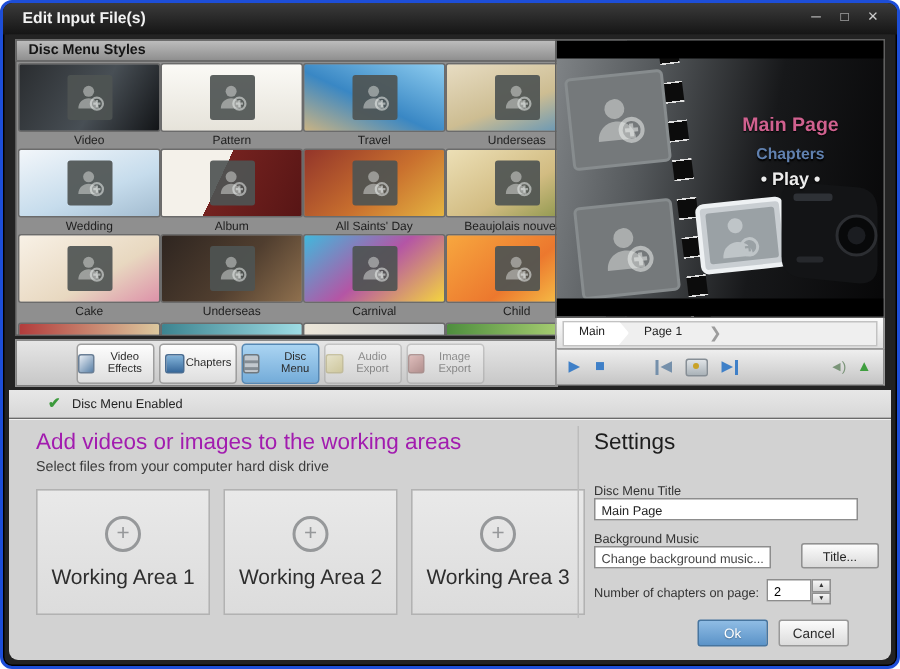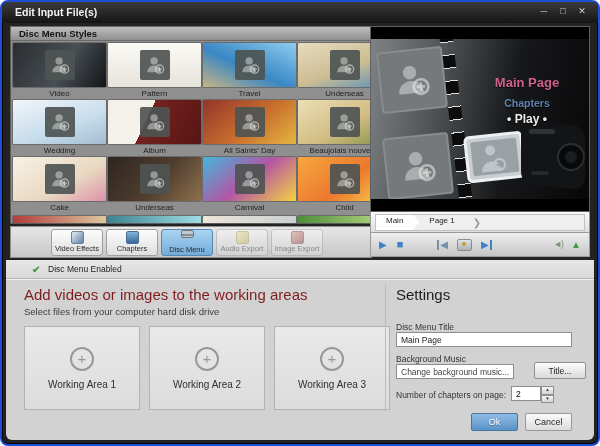--- a/index.html
+++ b/index.html
@@ -27,21 +27,21 @@
   .thumb-label{height:13px;font-size:8px;color:#1e1e1e;text-align:center;line-height:13px;
     white-space:nowrap;overflow:hidden;}
   .scrollbar{position:absolute;right:0;top:0;bottom:0;width:12px;background:#3d3d3d;border-left:1px solid #2b2b2b;}
   .scroll-thumb{position:absolute;left:1px;right:1px;top:56px;height:84px;border-radius:5px;
     background:linear-gradient(90deg,#a8a8a8,#6f6f6f);}
   
   .toolbar{position:absolute;left:4px;top:203px;width:362px;height:32px;
     background:linear-gradient(#e6e6e6,#c7c7c7);border:1px solid #8f8f8f;box-sizing:border-box;
     display:flex;align-items:center;gap:3px;padding-left:40px;}
   .tb-btn{width:52px;height:27px;border:1px solid #9e9e9e;border-radius:3px;
-    background:linear-gradient(#fdfdfd,#dedede);display:flex;flex-direction:column;align-items:center;
+    background:linear-gradient(#fdfdfd,#dedede);display:flex;flex-direction:row;align-items:center;
     justify-content:center;gap:1px;padding:0;font-family:inherit;}
   .tb-btn .tb-label{font-size:7.5px;line-height:1.1;color:#2a2a2a;text-align:center;}
   .tb-btn.active{background:linear-gradient(#aad4f2,#74acd9);border-color:#5688b4;gap:8px;}
   .tb-btn.disabled{opacity:.45;}
   .tb-icon{width:11px;height:11px;border-radius:2px;display:block;}
   .video-effects-icon{background:linear-gradient(135deg,#e8eef4,#5b81a8);border:1px solid #6a7f96;}
   .audio-effects-icon{background:linear-gradient(135deg,#efe9dc,#a3937a);border:1px solid #8f8370;}
   .chapters-icon{background:linear-gradient(#84b4da,#38699b);border:1px solid #4a6d92;}
   .disc-menu-icon{background:repeating-linear-gradient(#c2c8ce 0 3px,#848c93 3px 5px);border:1px solid #70787e;}
   .audio-export-icon{background:linear-gradient(135deg,#f2eab4,#cdbd60);border:1px solid #b0a35a;}
@@ -95,50 +95,50 @@
   .status-row{position:absolute;top:258px;left:4px;right:4px;height:19px;
     background:linear-gradient(#e7e7e7,#d8d8d8);border-bottom:1px solid #b2b2b2;box-shadow:0 1px 0 #f2f2f2;
     display:flex;align-items:center;padding-left:26px;box-sizing:border-box;gap:5px;}
   .check-icon{width:11px;height:11px;font-size:10px;line-height:11px;color:#3c9a3c;font-weight:bold;}
   .check-icon::before{content:"✔";}
   .status-label{font-size:8.5px;color:#222;}
   
   .main-area{position:absolute;top:278px;left:4px;right:4px;bottom:4px;background:#d2d2d2;
     border-bottom-left-radius:6px;border-bottom-right-radius:6px;}
   .content-left{position:absolute;left:18px;top:6px;width:372px;}
-  .content-heading{font-size:15px;color:#7f1d1d;}
+  .content-heading{font-size:15px;color:#a21caf;}
   .content-sub{font-size:9.5px;color:#3c3c3c;margin-top:3px;}
   .wa-row{display:flex;gap:9px;margin-top:9px;}
   .wa-card{width:114px;height:82px;background:linear-gradient(#e9e9e9,#dcdcdc);border:1px solid #b2b2b2;
     display:flex;flex-direction:column;align-items:center;justify-content:center;gap:8px;}
   .circle-plus{width:20px;height:20px;border:2px solid #96989a;border-radius:50%;position:relative;}
   .circle-plus::before{content:"+";position:absolute;left:0;right:0;top:50%;transform:translateY(-54%);
     text-align:center;font-size:15px;color:#96989a;line-height:0;}
-  .wa-label{font-size:10px;color:#2e2e2e;}
+  .wa-label{font-size:14px;color:#2e2e2e;}
   
   .settings{position:absolute;left:379px;right:8px;top:4px;height:128px;border-left:1px solid #bcbcbc;padding-left:10px;}
   .settings-heading{font-size:15px;color:#1d1d1d;margin-top:2px;}
   .field-label{font-size:8.5px;color:#333;}
   .lbl-dmt{position:absolute;left:10px;top:38px;}
   .inp{position:absolute;left:10px;box-sizing:border-box;height:15px;border:1px solid #8d8d8d;background:#fff;
     font-size:8.5px;color:#222;padding:0 4px;font-family:inherit;}
   .inp-dmt{top:48px;width:176px;}
   .lbl-bm{position:absolute;left:10px;top:70px;}
   .inp-bm{top:80px;width:118px;color:#444;}
   .browse-btn{position:absolute;right:0;top:78px;width:52px;height:17px;border:1px solid #909090;border-radius:2px;
     background:linear-gradient(#fcfcfc,#dadada);font-size:8.5px;color:#222;font-family:inherit;}
   .lbl-ch{position:absolute;left:10px;top:106px;}
   .spinner{position:absolute;left:125px;top:102px;display:flex;}
   .spin-value{width:30px;height:15px;border:1px solid #8d8d8d;background:#fff;font-size:8.5px;padding:0 4px;
     box-sizing:border-box;font-family:inherit;}
   .spin-btns{display:flex;flex-direction:column;width:13px;height:17px;}
   .spin-up,.spin-down{flex:1;border:1px solid #909090;background:linear-gradient(#f6f6f6,#d4d4d4);
     font-size:4.5px;line-height:1;color:#333;padding:0;}
   
-  .footer-btns{position:absolute;right:22px;bottom:9px;display:flex;gap:7px;}
+  .footer-btns{position:absolute;right:28px;bottom:9px;display:flex;gap:7px;}
   .btn{width:47px;height:18px;border-radius:2px;font-size:9px;font-family:inherit;}
   .ok-btn{background:linear-gradient(#8fbce4,#5b93c8);border:1px solid #47759f;color:#fff;text-shadow:0 1px 1px rgba(0,0,0,.3);}
   .cancel-btn{background:linear-gradient(#fbfbfb,#dcdcdc);border:1px solid #999;color:#2a2a2a;}
 </style>
 </head>
 <body>
 
 <div class="window">
 
   <div class="titlebar">

